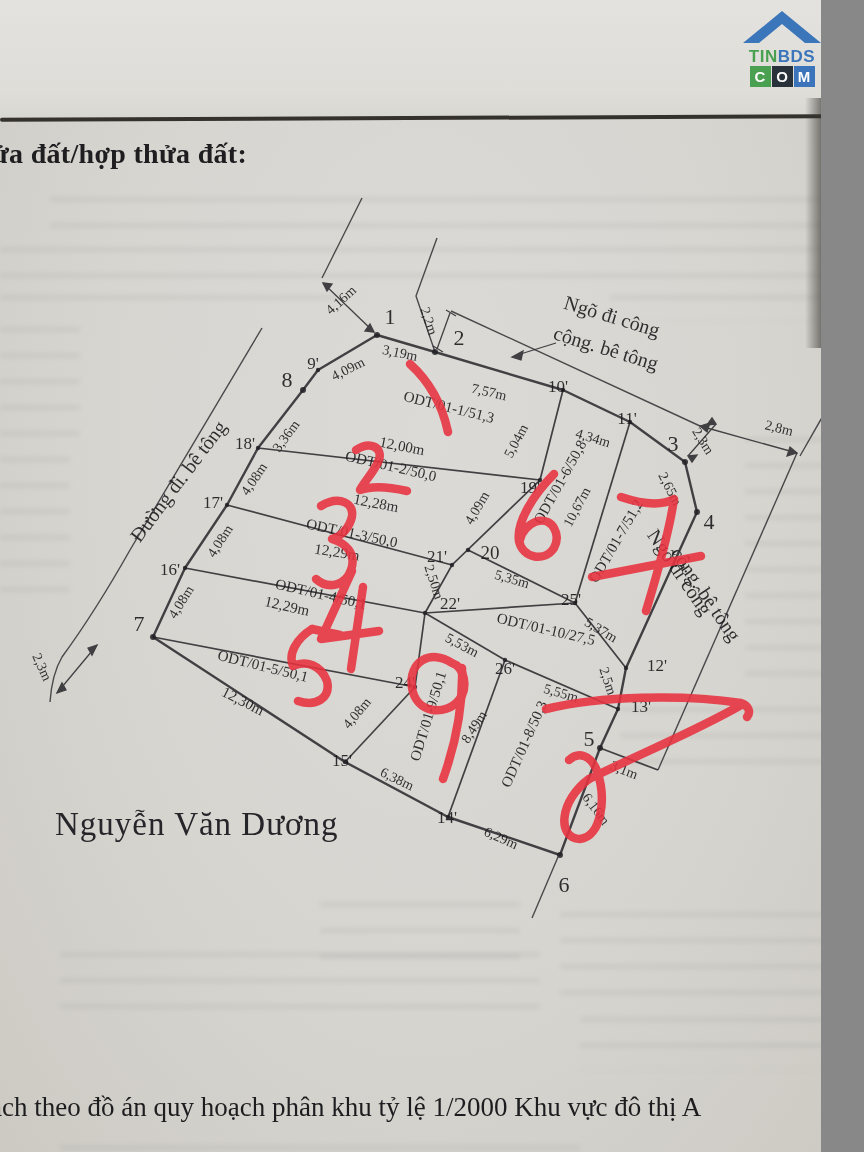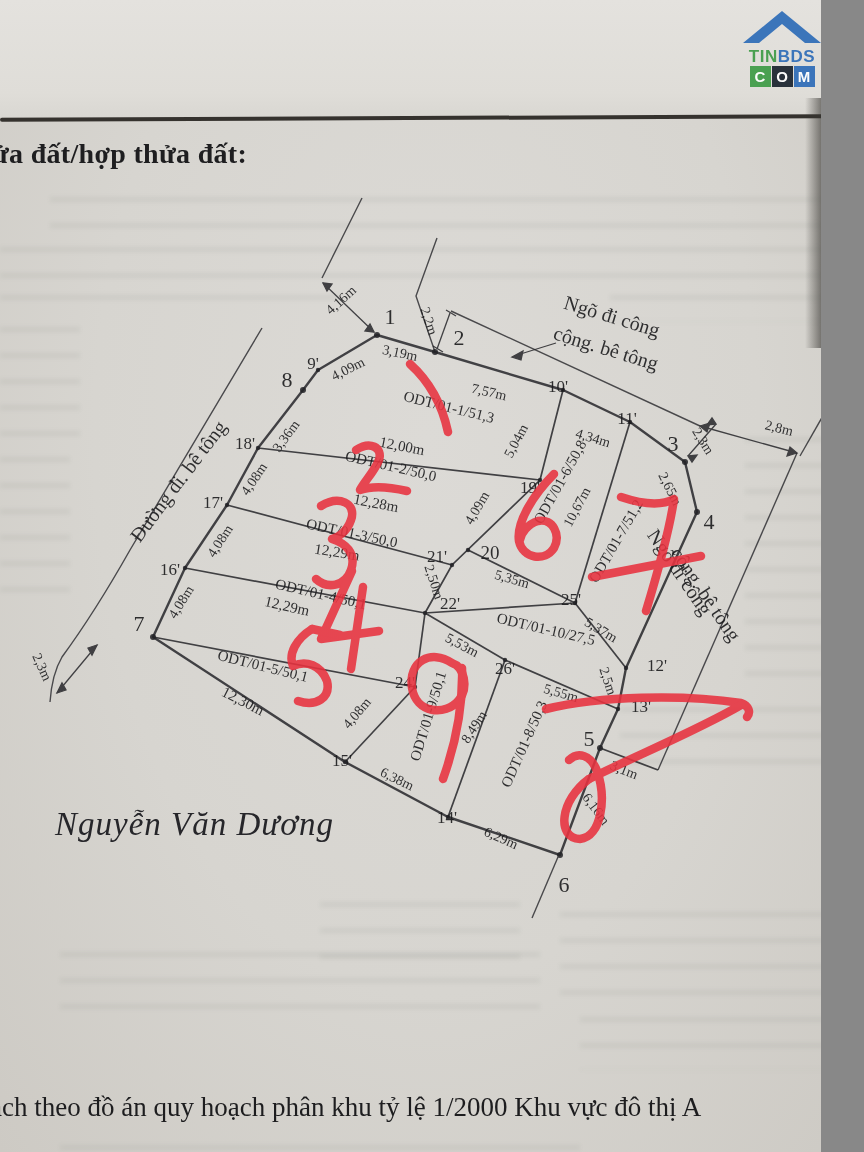--- a/index.html
+++ b/index.html
@@ -9,21 +9,21 @@
     font-family:"Liberation Serif", serif;
   }
   .top-strip{position:absolute;left:0;top:0;width:864px;height:117px;
     background:linear-gradient(180deg,#e4e2de 0%,#dfddd8 80%,#d9d7d2 100%);}
   .edge-line{position:absolute;left:0;top:116px;width:847px;height:4px;background:#35322e;
     transform:rotate(-0.25deg);border-radius:2px;}
   .right-edge{position:absolute;right:0;top:98px;width:16px;height:250px;
     background:linear-gradient(to right, rgba(0,0,0,0), rgba(55,53,49,.6));}
   .title{position:absolute;left:-8px;top:138px;font-size:28px;font-weight:600;color:#1e1e20;
     letter-spacing:.3px;white-space:nowrap;}
-  .owner{position:absolute;left:55px;top:806px;font-size:33px;color:#26262a;letter-spacing:1px;font-style:italic;}
+  .owner{position:absolute;left:55px;top:806px;font-size:33px;color:#26262a;letter-spacing:1px;}
   .footer{position:absolute;left:-10px;top:1092px;font-size:27px;color:#1d1d1f;white-space:nowrap;}
   .smudge{position:absolute;opacity:.5;filter:blur(2px);pointer-events:none;
     background:repeating-linear-gradient(180deg, rgba(0,0,0,0) 0 7px, rgba(92,104,94,.16) 7px 12px, rgba(0,0,0,0) 12px 26px);}
   .diagram{position:absolute;left:0;top:0;width:864px;height:1152px;}
   .dlabel{font-family:"Liberation Serif", serif;fill:#1b1b1d;text-anchor:middle;opacity:.9;}
   
   .logo{position:absolute;left:740px;top:8px;width:84px;text-align:center;opacity:.93;
     font-family:"Liberation Sans", sans-serif;}
   .logo-row1{font-size:17px;font-weight:bold;letter-spacing:.5px;line-height:15px;margin-top:1px;}
   .lg-green{color:#3f9c47;} .lg-blue{color:#2f6db8;}

